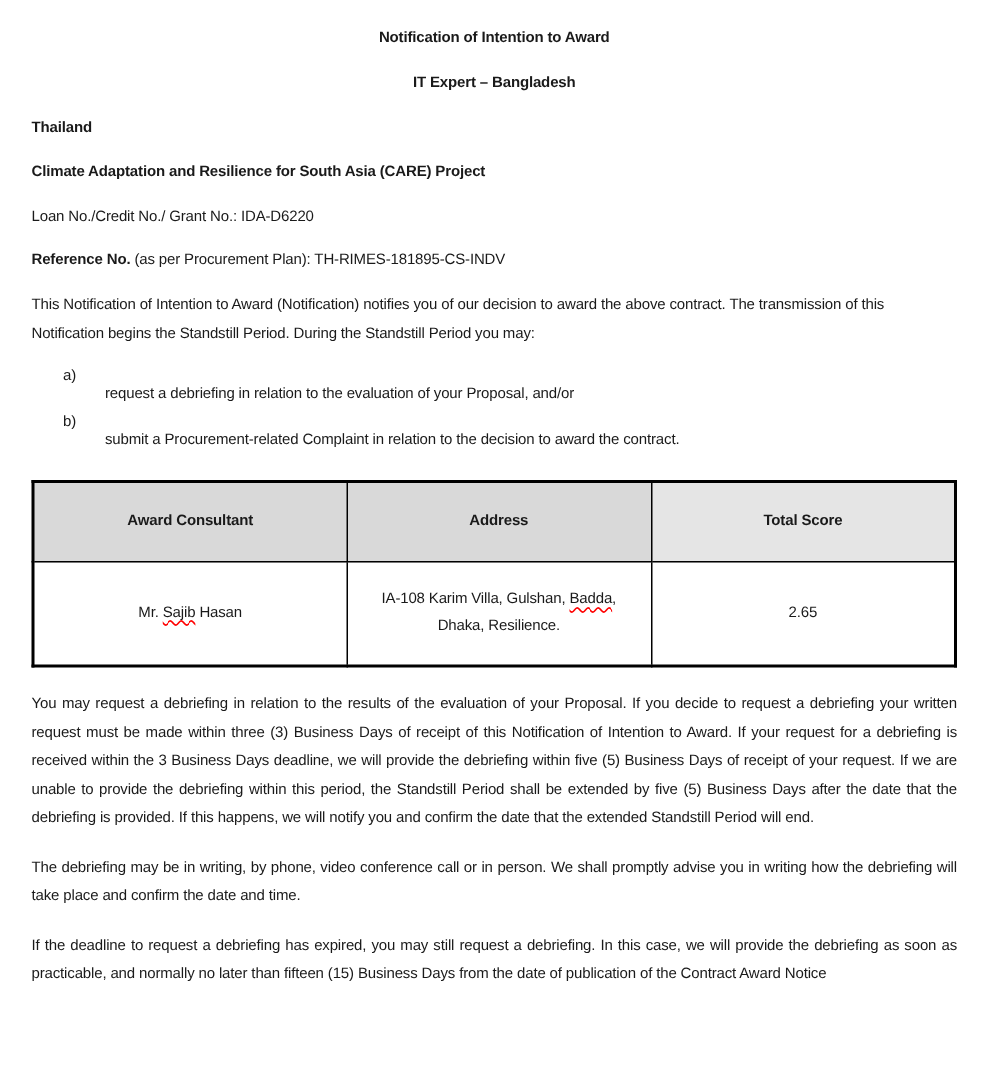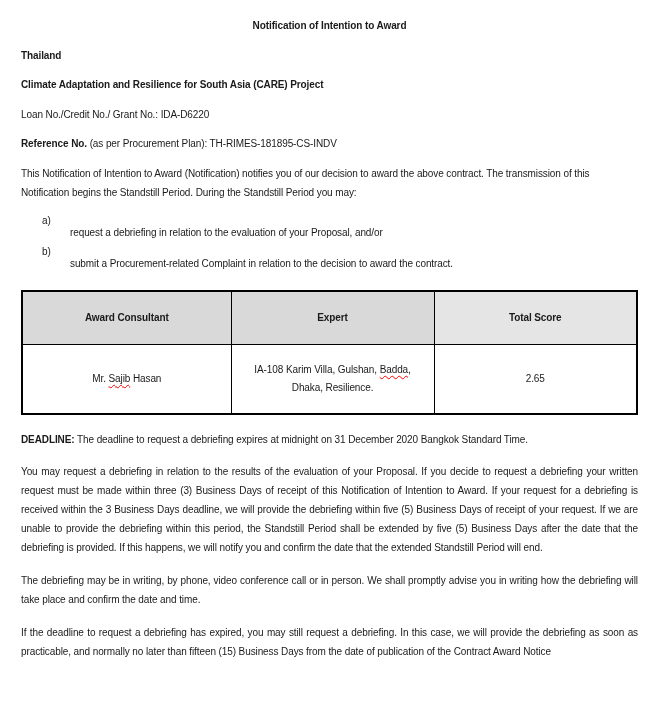--- a/index.html
+++ b/index.html
@@ -76,20 +76,21 @@
   .mb14 { margin-bottom: 14px; }
   .mb9  { margin-bottom: 9px; }
 </style>
 </head>
 <body>
 
 <div class="page" style="color: rgb(26, 26, 26);">
 
   <div class="center-bold">Notification of Intention to Award</div>
 
+  <div class="center-bold">IT Expert – Bangladesh</div>
 
   <div class="para bold mb10">Thailand</div>
 
   <div class="para bold">Climate Adaptation and Resilience for South Asia (CARE) Project</div>
 
   <div class="para mb10">Loan No./Credit No./ Grant No.: IDA-D6220</div>
 
   <div class="para"><span class="bold">Reference No.</span><span> (as per Procurement Plan): TH-RIMES-181895-CS-INDV</span></div>
 
   <div class="para mb9">This Notification of Intention to Award (Notification) notifies you of our decision to award the above contract. The transmission of this Notification begins the Standstill Period. During the Standstill Period you may:</div>
@@ -107,34 +108,33 @@
 
   <table class="award-table">
     <colgroup>
       <col class="col-consultant">
       <col class="col-address">
       <col class="col-score">
     </colgroup>
     <thead>
       <tr>
         <th class="table-header-bg" style="background: rgb(217, 217, 217);">Award Consultant</th>
-        <th class="table-header-bg" style="background: rgb(217, 217, 217);">Expert</th>
+        <th class="table-header-bg" style="background: rgb(217, 217, 217);">Address</th>
         <th class="table-header-bg" style="background: #e5e5e5;">Total Score</th>
       </tr>
     </thead>
     <tbody>
       <tr>
         <td><span>Mr. </span><span class="misspell" style="text-decoration-color: rgb(255, 0, 0);">Sajib</span><span> Hasan</span></td>
         <td><span>IA-108 Karim Villa, Gulshan, </span><span class="misspell" style="text-decoration-color: rgb(255, 0, 0);">Badda</span><span>, Dhaka, Resilience.</span></td>
         <td>2.65</td>
       </tr>
     </tbody>
   </table>
 
-  <div class="para justify mb13"><span class="bold">DEADLINE:</span><span> The deadline to request a debriefing expires at midnight on 31 December 2020 Bangkok Standard Time.</span></div>
 
   <div class="para justify mb14">You may request a debriefing in relation to the results of the evaluation of your Proposal. If you decide to request a debriefing your written request must be made within three (3) Business Days of receipt of this Notification of Intention to Award. If your request for a debriefing is received within the 3 Business Days deadline, we will provide the debriefing within five (5) Business Days of receipt of your request. If we are unable to provide the debriefing within this period, the Standstill Period shall be extended by five (5) Business Days after the date that the debriefing is provided. If this happens, we will notify you and confirm the date that the extended Standstill Period will end.</div>
 
   <div class="para justify mb14">The debriefing may be in writing, by phone, video conference call or in person. We shall promptly advise you in writing how the debriefing will take place and confirm the date and time.</div>
 
   <div class="para justify">If the deadline to request a debriefing has expired, you may still request a debriefing. In this case, we will provide the debriefing as soon as practicable, and normally no later than fifteen (15) Business Days from the date of publication of the Contract Award Notice</div>
 
 </div>
 
 </body></html>

